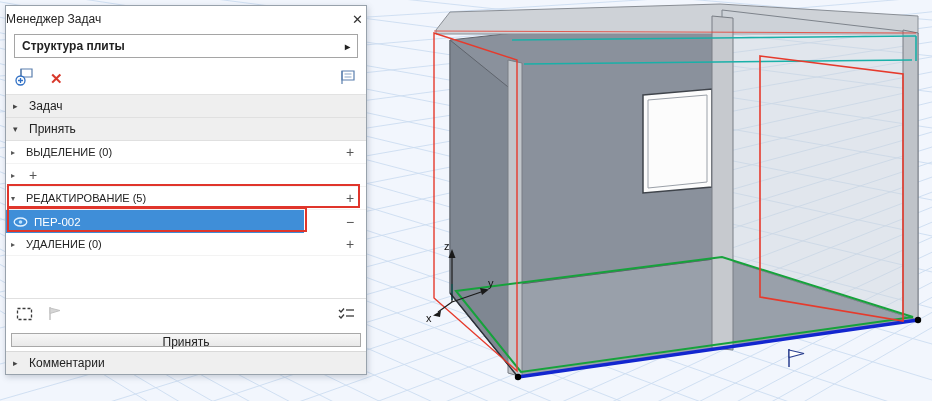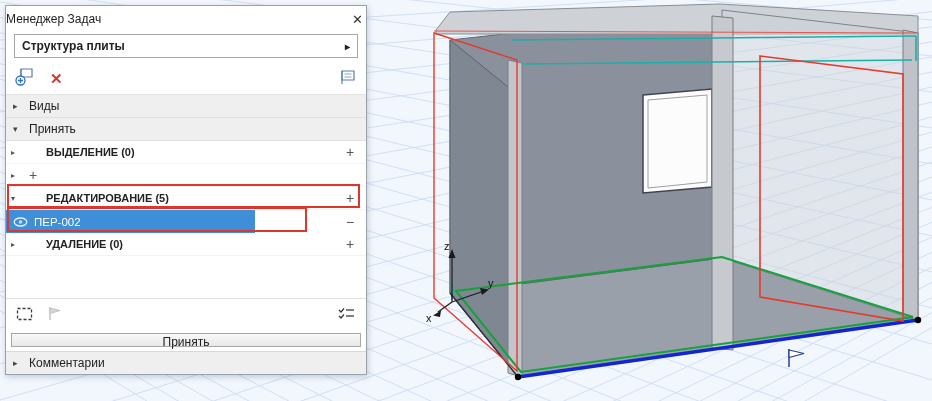--- a/index.html
+++ b/index.html
@@ -23,24 +23,24 @@
   .toolbar .sp{flex:1;}
   .xglyph{color:#d8382b;font-weight:bold;font-size:15px;line-height:1;}
   .list{flex:1;position:relative;border-top:1px solid #e2e2e2;display:flex;
         flex-direction:column;overflow:hidden;}
   .secrow{height:22px;background:#efefef;border-bottom:1px solid #e0e0e0;display:flex;
           align-items:center;padding:0 7px;gap:7px;flex:0 0 auto;}
   .secrow .arr{font-size:9px;color:#444;width:9px;}
   .grouprow{height:23px;display:flex;align-items:center;padding:0 9px 0 5px;gap:4px;
             flex:0 0 auto;border-bottom:1px solid #f3f3f3;box-sizing:border-box;}
   .grouprow .arr{font-size:8px;color:#555;width:11px;}
-  .grouprow .lbl{font-weight:bold;font-size:11px;flex:1;color:#222;margin-left:20px;}
+  .grouprow .lbl{font-weight:normal;font-size:11px;flex:1;color:#222;}
   .action{color:#555;font-size:14px;width:14px;text-align:center;}
   .taskrow{height:23px;display:flex;align-items:center;flex:0 0 auto;padding-right:9px;}
-  .tasksel{width:249px;height:100%;background:#3f8ed8;color:#fff;display:flex;
+  .tasksel{width:298px;height:100%;background:#3f8ed8;color:#fff;display:flex;
            align-items:center;gap:6px;padding-left:7px;box-sizing:border-box;font-size:11.5px;}
   .taskrow .action{margin-left:auto;}
   .filler{flex:1;}
   .hl{position:absolute;border:2px solid #e0352b;box-sizing:border-box;pointer-events:none;z-index:3;}
   .bottombar{height:32px;display:flex;align-items:center;gap:13px;padding:0 10px;
              border-top:1px solid #e0e0e0;flex:0 0 auto;}
   .bottombar .sp{flex:1;}
   .acceptwrap{flex:0 0 auto;padding:2px 5px 4px 5px;}
   .accept{display:block;width:100%;height:14px;background:linear-gradient(#f7f7f7,#e9e9e9);
           border:1px solid #a8a8a8;font-family:inherit;font-size:12px;color:#222;cursor:pointer;}
@@ -197,21 +197,21 @@
     </span>
   </div>
 
   <div class="list">
 
     <div class="hl" style="left:1px;top:89px;width:353px;height:24px;"></div>
     <div class="hl" style="left:1px;top:112px;width:300px;height:25px;"></div>
 
     <div class="secrow">
       <span class="arr">▸</span>
-      <span>Виды</span>
+      <span>Задач</span>
     </div>
     <div class="secrow">
       <span class="arr">▾</span>
       <span>Принять</span>
     </div>
 
     <div class="grouprow">
       <span class="arr">▸</span>
       <span class="lbl">ВЫДЕЛЕНИЕ (0)</span>
       <span class="action">+</span>

